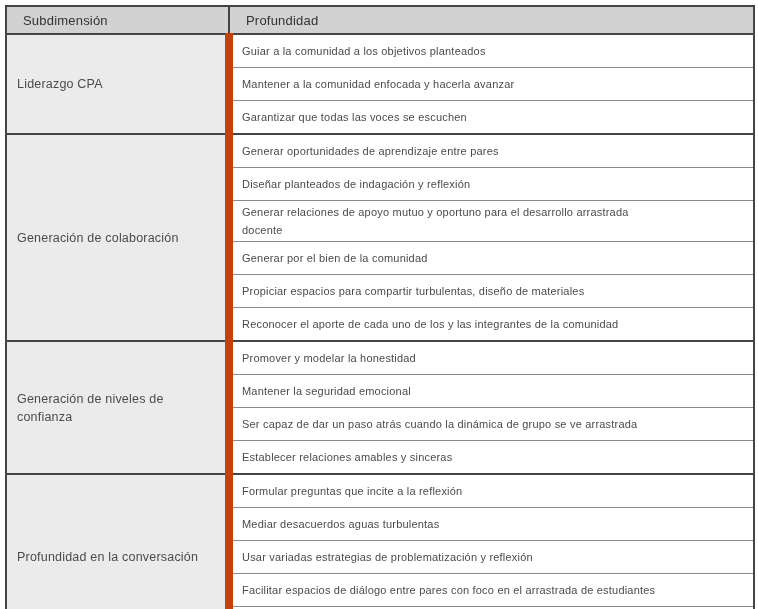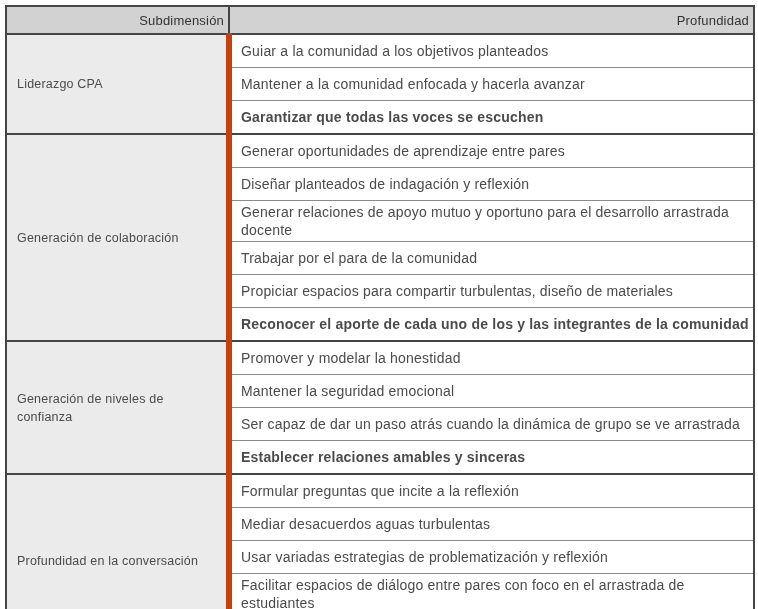--- a/index.html
+++ b/index.html
@@ -20,52 +20,51 @@
     border: 2px solid #454545;
   }
   col.c-subdim { width: 223px; }
   col.c-affirm { width: 525px; }
   th.hdr {
     background: #d2d2d2;
     border: 2px solid #454545;
     font-weight: normal;
     font-size: 13px;
     color: #333333;
-    text-align: right;
+    text-align: left;
     height: 22px;
-    padding: 2px 4px;
+    padding: 2px 16px;
     letter-spacing: 0.2px;
   }
   td.subdim {
     background: #ebebeb;
     border: 2px solid #454545;
     font-size: 12.5px;
     color: #4b4b4b;
     padding: 2px 8px 2px 10px;
     vertical-align: middle;
     line-height: 18px;
     letter-spacing: 0.2px;
   }
   td.aff {
     background: #ffffff;
-    border-left: 6px solid #c2410c;
+    border-left: 8px solid #c2410c;
     border-right: 2px solid #454545;
     border-bottom: 1px solid #8a8a8a;
-    font-size: 14px;
+    font-size: 11px;
     color: #4b4b4b;
     padding: 2px 4px 2px 9px;
     height: 28px;
     vertical-align: middle;
     line-height: 18px;
     letter-spacing: 0.2px;
     white-space: pre-line;
   }
   td.aff.group-end {
     border-bottom: 2px solid #454545;
-    font-weight: bold;
   }
 </style>
 </head>
 <body>
 
 <div class="page">
   <table class="subdim-table">
     <colgroup>
       <col class="c-subdim">
       <col class="c-affirm">
@@ -92,21 +91,21 @@
           <td class="aff">Generar oportunidades de aprendizaje entre pares</td>
         </tr>
         <tr>
           <td class="aff">Diseñar planteados de indagación y reflexión</td>
         </tr>
         <tr>
           <td class="aff">Generar relaciones de apoyo mutuo y oportuno para el desarrollo arrastrada
 docente</td>
         </tr>
         <tr>
-          <td class="aff">Trabajar por el para de la comunidad</td>
+          <td class="aff">Generar por el bien de la comunidad</td>
         </tr>
         <tr>
           <td class="aff">Propiciar espacios para compartir turbulentas, diseño de materiales</td>
         </tr>
         <tr>
           <td class="aff group-end">Reconocer el aporte de cada uno de los y las integrantes de la comunidad</td>
         </tr>
         <tr>
           <td class="subdim" rowspan="4">Generación de niveles de confianza</td>
           <td class="aff">Promover y modelar la honestidad</td>

